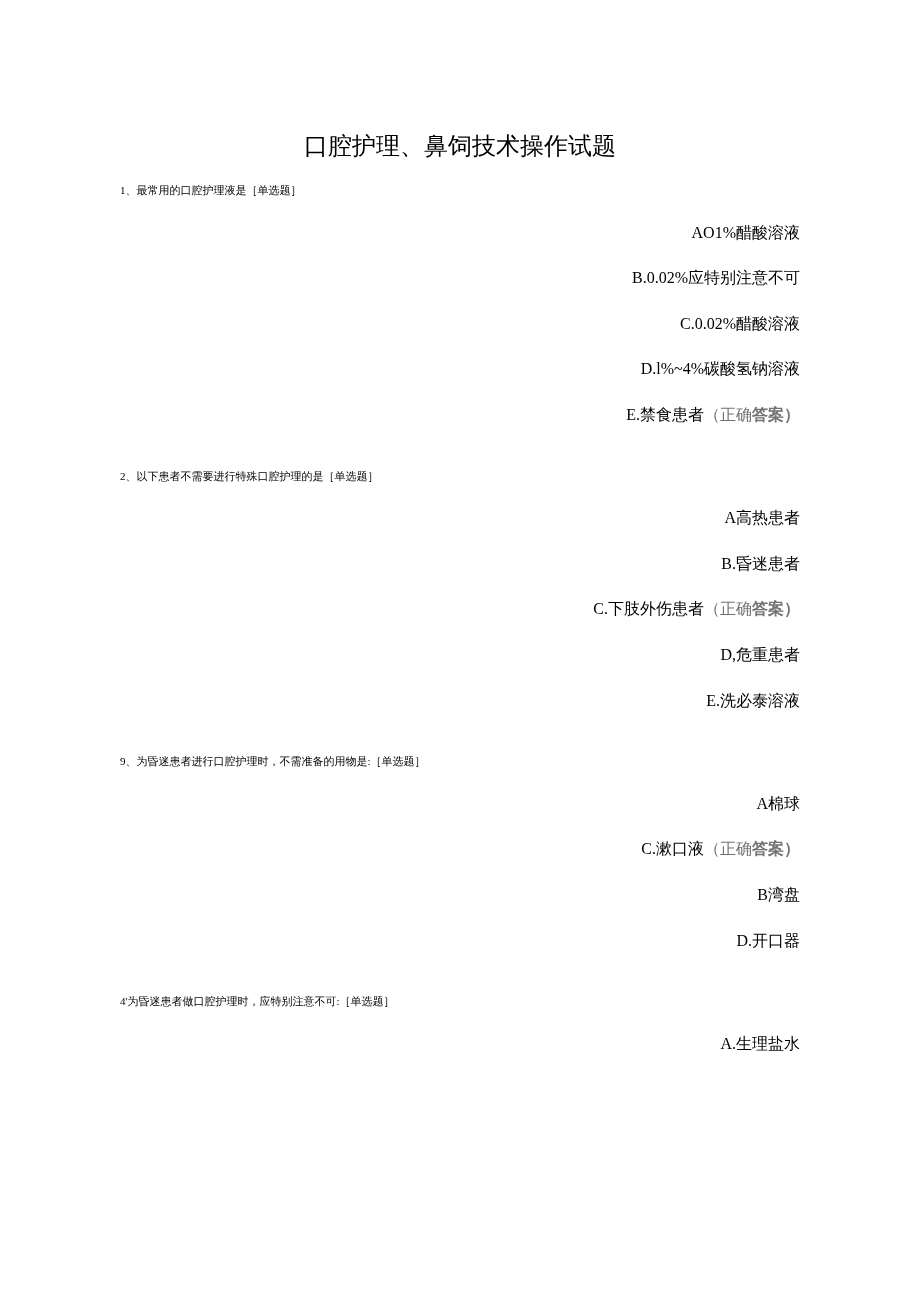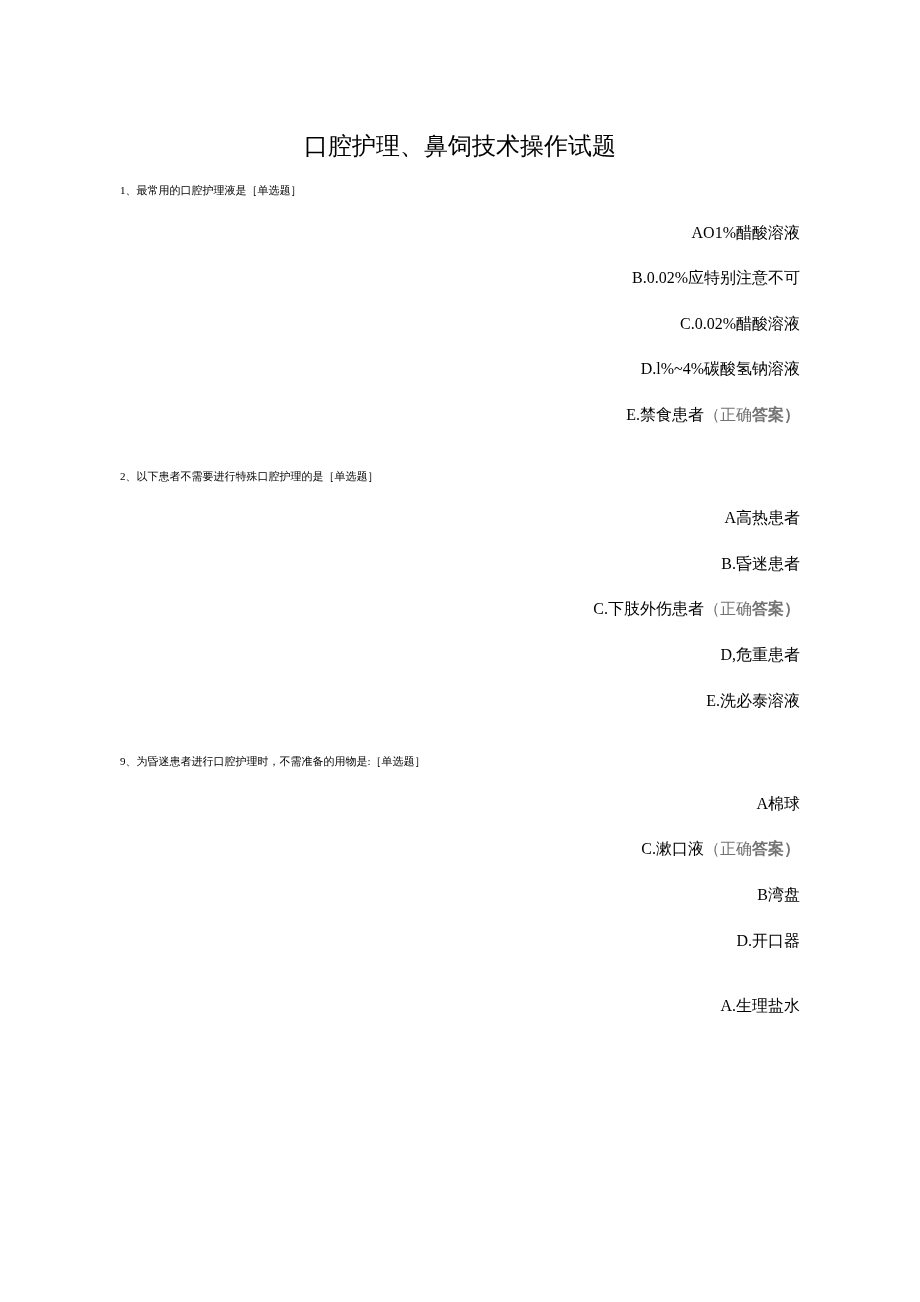--- a/index.html
+++ b/index.html
@@ -71,14 +71,15 @@
 
 <div class="question">
   <div class="question-text">9、为昏迷患者进行口腔护理时，不需准备的用物是:［单选题］</div>
   <div class="option"><span>A棉球</span></div>
   <div class="option"><span>C.漱口液</span><span class="correct"><span>（正确</span><span class="bold">答案）</span></span></div>
   <div class="option"><span>B湾盘</span></div>
   <div class="option"><span>D.开口器</span></div>
 </div>
 
 <div class="question">
+  <div class="question-text">4'为昏迷患者做口腔护理时，应特别注意不可:［单选题］</div>
   <div class="option"><span>A.生理盐水</span></div>
 </div>
 
 </body></html>

